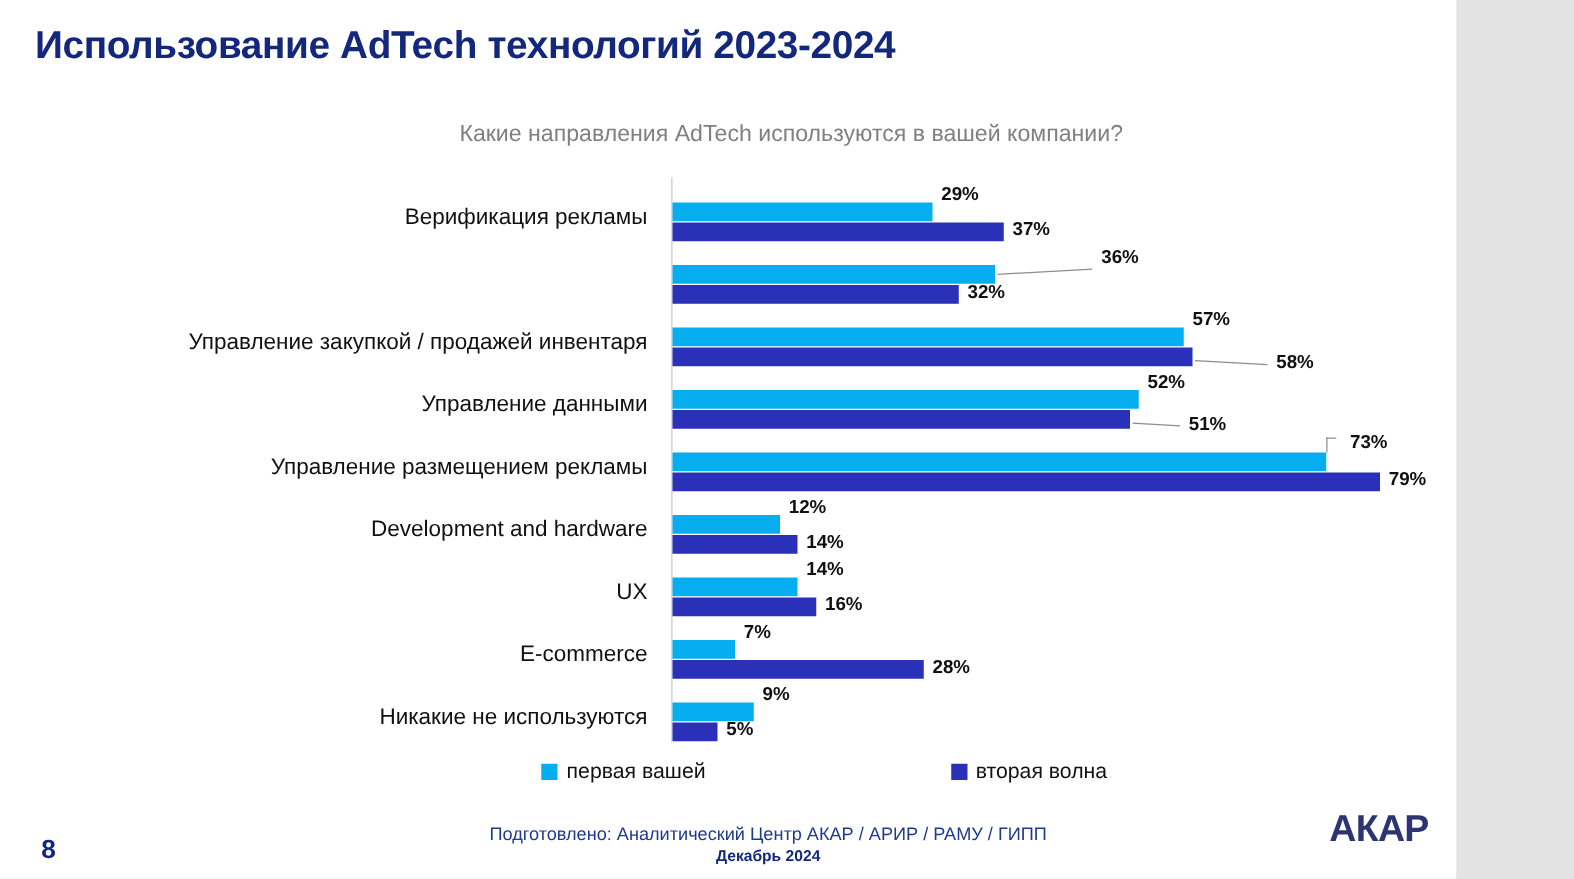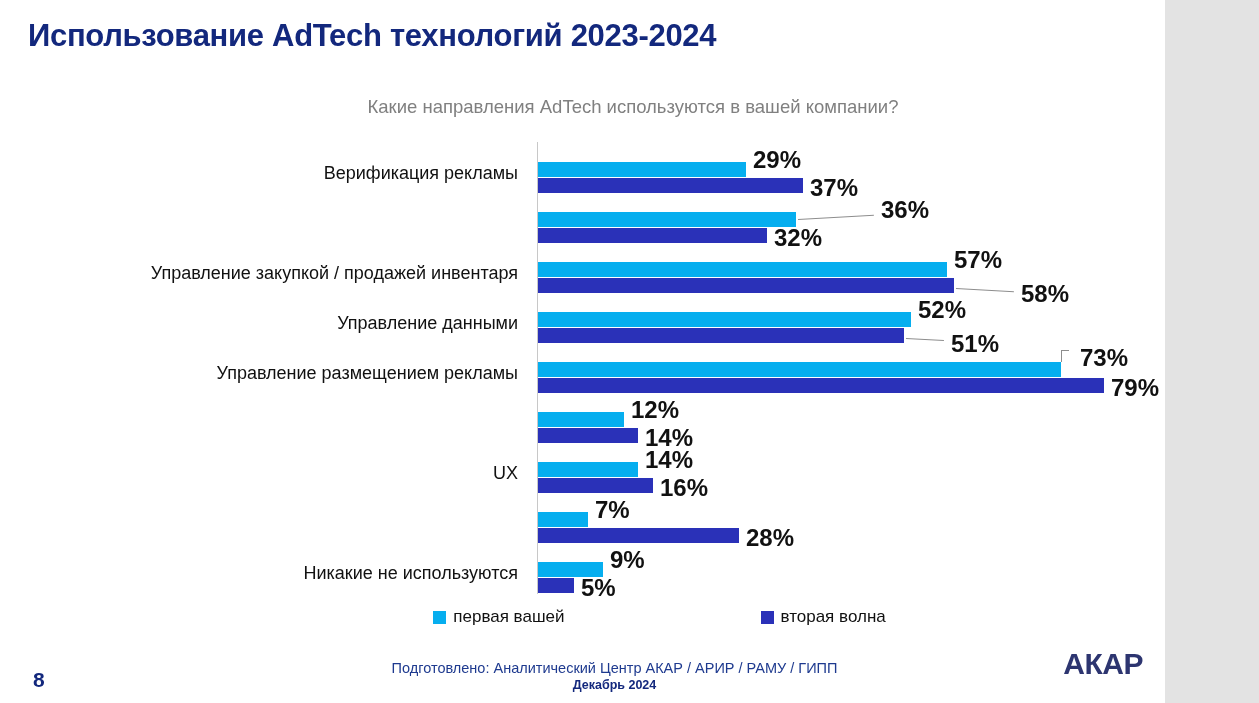--- a/index.html
+++ b/index.html
@@ -80,21 +80,21 @@
   .bar {
     position: absolute;
     height: 15px;
     border-radius: 0;
   }
   .bar.wave1 { top: 14px; background: #06aeef; }
   .bar.wave2 { top: 30px; background: #2a31b8; }
 
   .vlabel {
     position: absolute;
-    font-size: 24px;
+    font-size: 15px;
     font-weight: bold;
     color: #111111;
     white-space: nowrap;
     line-height: 1;
   }
   .leader {
     position: absolute;
     height: 1px;
     background: #8d8d8d;
   }
@@ -216,37 +216,39 @@
         <div class="bars">
           <div class="bar wave1" title="Управление размещением рекламы — первая волна: 73%" style="left: 0px; width: 523px;"></div>
           <div class="vlabel" style="top: -2px; left: 542px;">73%</div>
           <div class="leader-tick" style="left: 523px; top: 2px; height: 12px;"></div>
           <div class="leader" style="left: 523px; top: 2px; width: 8px;"></div>
           <div class="bar wave2" title="Управление размещением рекламы — вторая волна: 79%" style="left: 0px; width: 566px;"></div>
           <div class="vlabel" style="top: 28px; left: 573px;">79%</div>
         </div>
       </div>
       <div class="row" style="top: 258px;">
+        <div class="cat-label">Development and hardware</div>
         <div class="bars">
           <div class="bar wave1" title="Development and hardware — первая волна: 12%" style="left: 0px; width: 86px;"></div>
           <div class="vlabel" style="top: 0px; left: 93px;">12%</div>
           <div class="bar wave2" title="Development and hardware — вторая волна: 14%" style="left: 0px; width: 100px;"></div>
           <div class="vlabel" style="top: 28px; left: 107px;">14%</div>
         </div>
       </div>
       <div class="row" style="top: 308px;">
         <div class="cat-label">UX</div>
         <div class="bars">
           <div class="bar wave1" title="UX — первая волна: 14%" style="left: 0px; width: 100px;"></div>
           <div class="vlabel" style="top: 0px; left: 107px;">14%</div>
           <div class="bar wave2" title="UX — вторая волна: 16%" style="left: 0px; width: 115px;"></div>
           <div class="vlabel" style="top: 28px; left: 122px;">16%</div>
         </div>
       </div>
       <div class="row" style="top: 358px;">
+        <div class="cat-label">E-commerce</div>
         <div class="bars">
           <div class="bar wave1" title="E-commerce — первая волна: 7%" style="left: 0px; width: 50px;"></div>
           <div class="vlabel" style="top: 0px; left: 57px;">7%</div>
           <div class="bar wave2" title="E-commerce — вторая волна: 28%" style="left: 0px; width: 201px;"></div>
           <div class="vlabel" style="top: 28px; left: 208px;">28%</div>
         </div>
       </div>
       <div class="row" style="top: 408px;">
         <div class="cat-label">Никакие не используются</div>
         <div class="bars">

